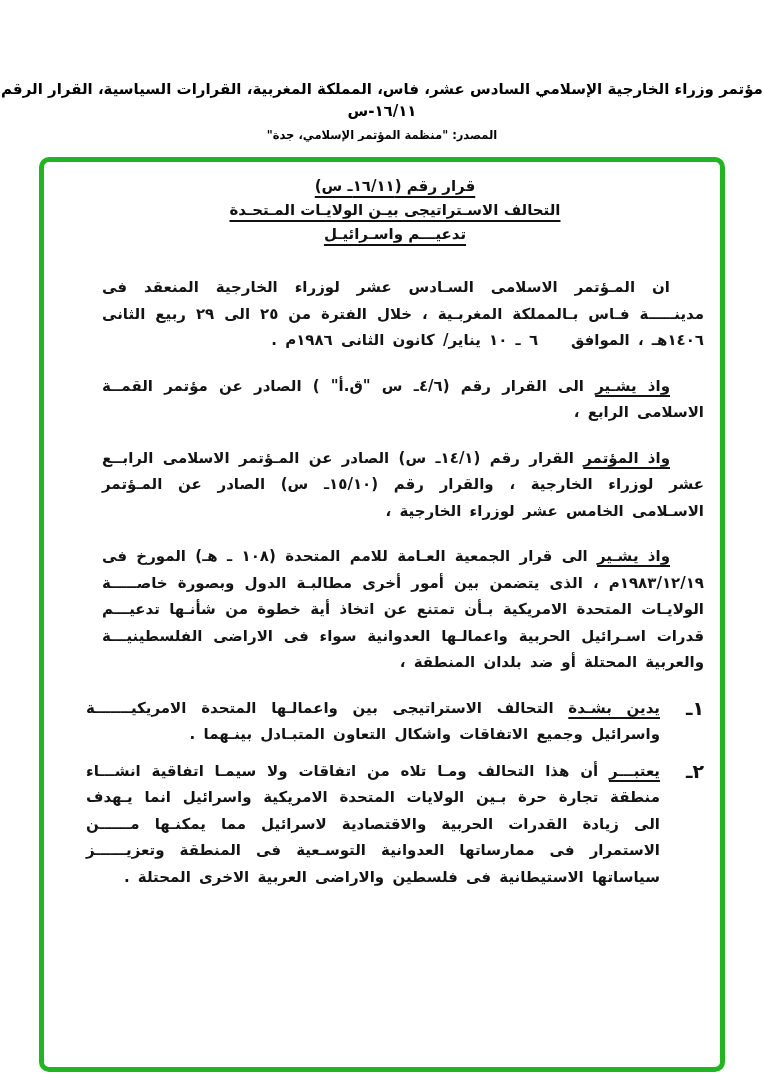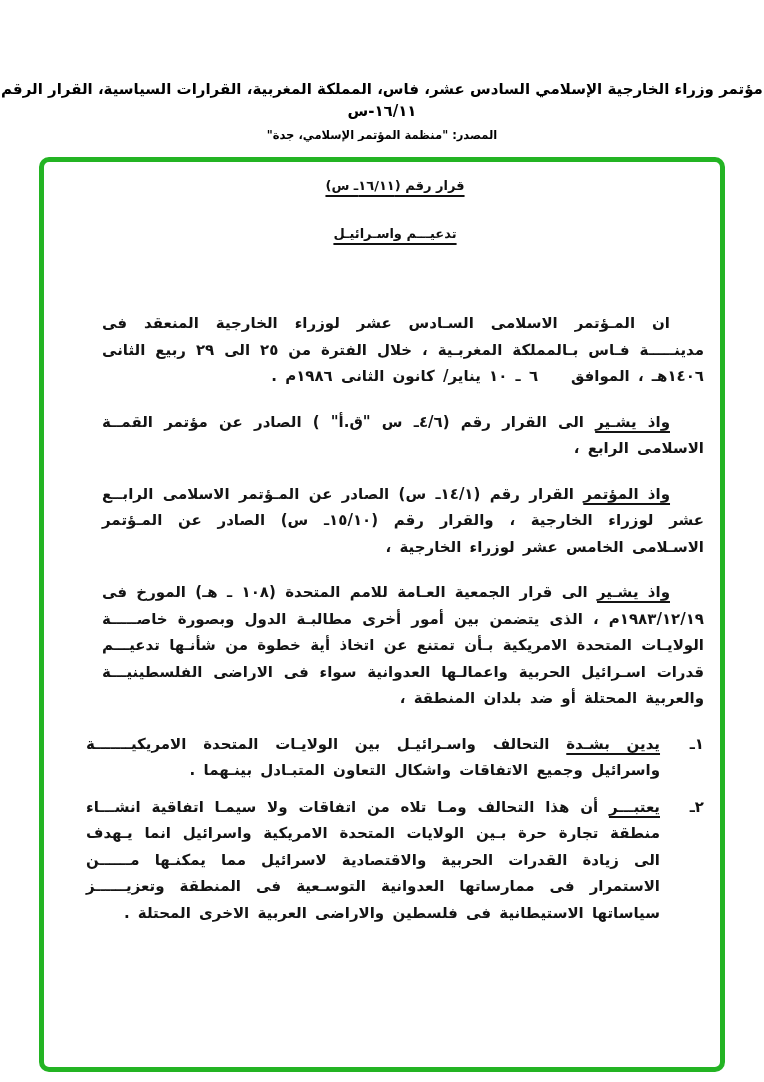--- a/index.html
+++ b/index.html
@@ -25,23 +25,23 @@
     box-sizing:border-box;
     width:686px;height:915px;
     margin:15px auto 0 auto;
     border:5px solid #23b423;
     border-radius:10px;
     padding:12px 16px 0 42px;
     overflow:hidden;
   }
   .doc-title{
     text-align:center;
-    font-size:13px;font-weight:bold;
+    font-size:15px;font-weight:bold;
     line-height:24px;
-    margin-bottom:64px;
+    margin-bottom:28px;
   }
   .doc-title .tline{
     text-decoration:underline;
     text-underline-offset:5px;
     text-decoration-thickness:1.5px;
   }
   .para{
     font-size:15px;font-weight:bold;color:#141414;
     line-height:26.5px;
     text-align:justify;
@@ -53,21 +53,21 @@
     text-decoration:underline;
     text-underline-offset:4px;
     text-decoration-thickness:1.5px;
   }
   .item{
     display:flex;
     margin:4px 0 10px 0;
   }
   .item-num{
     flex:0 0 44px;
-    font-size:15px;font-weight:bold;
+    font-size:19px;font-weight:bold;
     line-height:26.5px;
   }
   .item-text{
     flex:1 1 auto;
     font-size:15px;font-weight:bold;color:#141414;
     line-height:26.5px;
     text-align:justify;
     word-spacing:3px;
   }
   .page-num{
@@ -81,37 +81,37 @@
 
 <div class="page">
 
   <div class="hdr1">مؤتمر وزراء الخارجية الإسلامي السادس عشر، فاس، المملكة المغربية، القرارات السياسية، القرار الرقم ١٦/١١-س</div>
   <div class="hdr2">المصدر: "منظمة المؤتمر الإسلامي، جدة"</div>
 
   <div class="doc-box" style="border-color: rgb(35, 180, 35);">
 
     <div class="doc-title">
       <span class="tline">قرار رقم (١٦/١١ـ س)</span><br>
-      <br>
+      <span class="tline">التحالف الاسـتراتيجى بيـن الولايـات المـتحـدة</span><br>
       <span class="tline">تدعيـــم واسـرائيـل</span>
     </div>
 
     <p class="para"><span class="lead"></span><span>ان المـؤتمر الاسلامى السـادس عشر لوزراء الخارجية المنعقد فى مدينـــــة فـاس بـالمملكة المغربـية ، خلال الفترة من ٢٥ الى ٢٩ ربيع الثانى ١٤٠٦هـ ، الموافق&nbsp;&nbsp;&nbsp; ٦ ـ ١٠ يناير/ كانون الثانى ١٩٨٦م .</span></p>
 
 
     <p class="para"><span class="lead">واذ يشـير</span><span> الى القرار رقم (٤/٦ـ س "ق.أ" ) الصادر عن مؤتمر القمــة الاسلامى الرابع ،</span></p>
 
     <p class="para"><span class="lead">واذ المؤتمر</span><span> القرار رقم (١٤/١ـ س) الصادر عن المـؤتمر الاسلامى الرابــع عشر لوزراء الخارجية ، والقرار رقم (١٥/١٠ـ س) الصادر عن المـؤتمر الاسـلامى الخامس عشر لوزراء الخارجية ،</span></p>
 
     <p class="para"><span class="lead">واذ يشـير</span><span> الى قرار الجمعية العـامة للامم المتحدة (١٠٨ ـ هـ) المورخ فى ١٩٨٣/١٢/١٩م ، الذى يتضمن بين أمور أخرى مطالبـة الدول وبصورة خاصـــــة الولايـات المتحدة الامريكية بـأن تمتنع عن اتخاذ أية خطوة من شأنـها تدعيـــم قدرات اسـرائيل الحربية واعمالـها العدوانية سواء فى الاراضى الفلسطينيـــة والعربية المحتلة أو ضد بلدان المنطقة ،</span></p>
 
 
     <div class="item">
       <span class="item-num">١ـ</span>
-      <div class="item-text"><span class="lead">يدين بشـدة</span><span> التحالف واسـرائيـل بين الولايـات المتحدة الامريكيـــــــة واسرائيل وجميع الاتفاقات واشكال التعاون المتبـادل بينـهما .</span></div>
+      <div class="item-text"><span class="lead">يدين بشـدة</span><span> التحالف الاستراتيجى بين واعمالـها المتحدة الامريكيـــــــة واسرائيل وجميع الاتفاقات واشكال التعاون المتبـادل بينـهما .</span></div>
     </div>
 
     <div class="item">
       <span class="item-num">٢ـ</span>
       <div class="item-text"><span class="lead">يعتبـــر</span><span> أن هذا التحالف ومـا تلاه من اتفاقات ولا سيمـا اتفاقية انشـــاء منطقة تجارة حرة بـين الولايات المتحدة الامريكية واسرائيل انما يـهدف الى زيادة القدرات الحربية والاقتصادية لاسرائيل مما يمكنـها مــــــن الاستمرار فى ممارساتها العدوانية التوسـعية فى المنطقة وتعزيــــــز سياساتها الاستيطانية فى فلسطين والاراضى العربية الاخرى المحتلة .</span></div>
     </div>
 
   </div>
 
   <div class="page-num">١</div>

